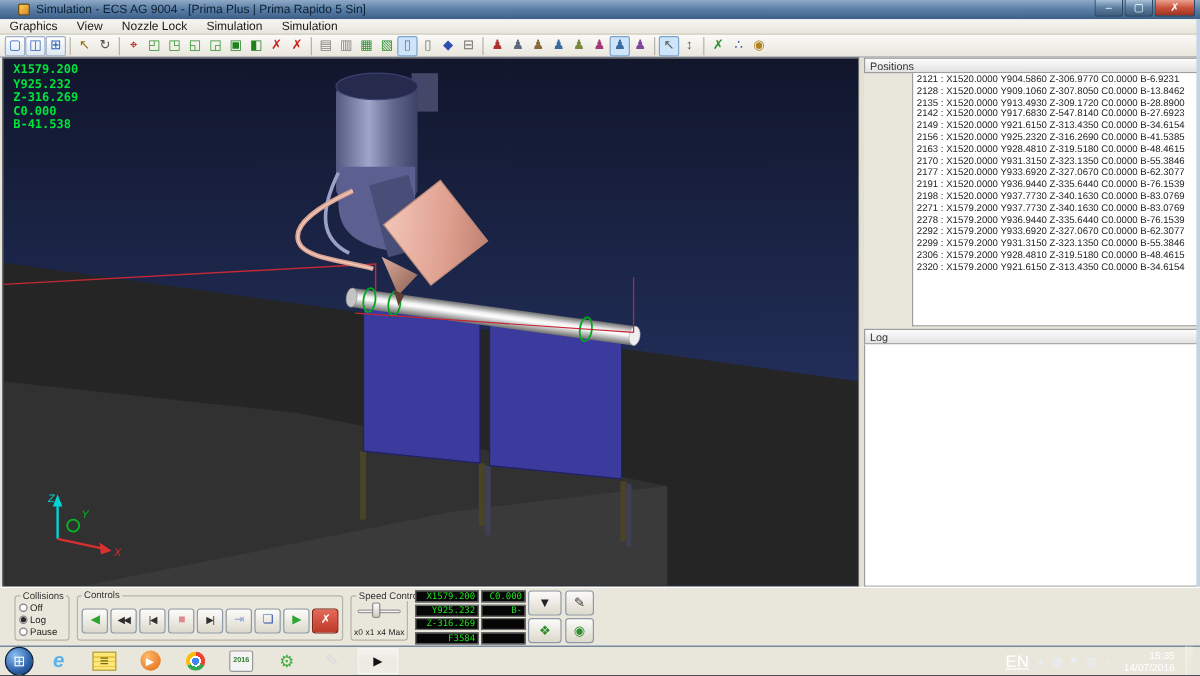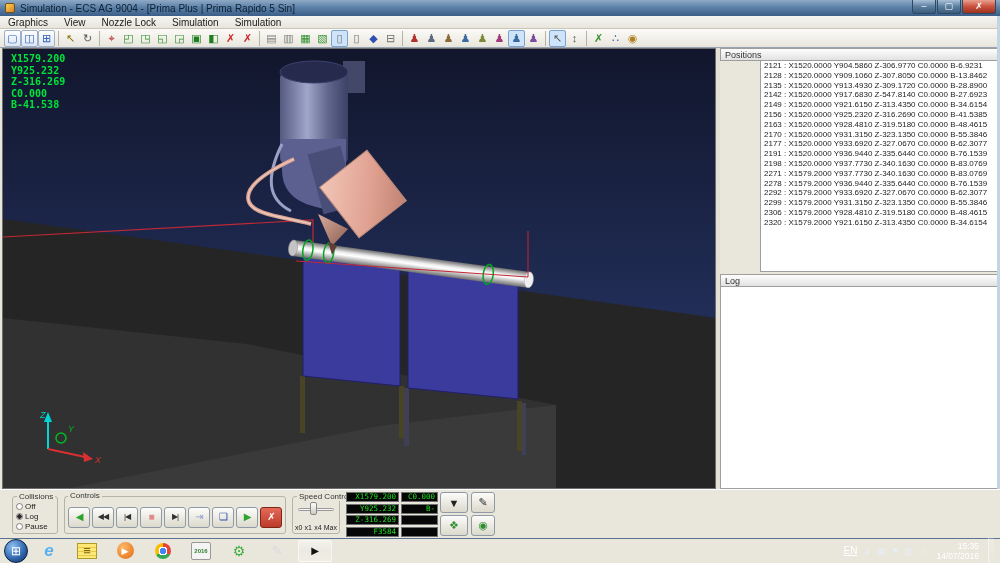--- a/index.html
+++ b/index.html
@@ -2,21 +2,21 @@
 <html><head>
 <meta charset="utf-8">
 <style>
   * { margin:0; padding:0; box-sizing:border-box; }
   body { font-family:"Liberation Sans", sans-serif; background:#000; }
   .screen { position:relative; width:1000px; height:563px; overflow:hidden; background:#e9e7dc; }
 
   
   .titlebar { position:absolute; top:0; left:0; right:0; height:16px;
     background:linear-gradient(#8fa9c6 0%, #5d82a8 45%, #3b5e88 100%);
-    display:flex; align-items:center; padding-left:5px; }
+    display:flex; align-items:center; padding-left:15px; }
   .win-ico { width:10px; height:10px; margin-right:5px; border-radius:2px;
     background:linear-gradient(135deg,#ffd24a,#d9822a); border:1px solid #6e4f18; }
   .title { font-size:10px; color:#0c1f33; white-space:nowrap; }
   .winbtns { position:absolute; right:4px; top:0; display:flex; }
   .wbtn { height:14px; margin-left:1px; display:flex; align-items:center; justify-content:center;
     color:#fff; font-size:9px; line-height:1; border:1px solid #2e4963; border-top:none;
     border-radius:0 0 3px 3px; background:linear-gradient(#a9c0d8,#5c7fa0 50%,#3d5c7c); }
   .wbtn.min,.wbtn.max { width:24px; }
   .wbtn.close { width:34px; background:linear-gradient(#eba090,#c9523c 50%,#9c3220); }
 
@@ -125,21 +125,21 @@
   .tb-app.y2016 { font-size:6px; font-weight:bold; color:#2f7f2f; }
   .tb-app.y2016::before { content:""; position:absolute; width:18px; height:16px; background:#f4f4f4;
     border:1px solid #999; border-radius:2px; z-index:-1; }
   .tb-app.y2016 { z-index:0; }
   .tb-app.mach { color:#3fae3f; font-size:14px; }
   .tb-app.paint { color:#d8d8e2; font-size:13px; }
   .tb-app.sim { color:#111; font-size:10px; }
   .tb-app.active { background:linear-gradient(rgba(255,255,255,.45),rgba(255,255,255,.15) 50%,rgba(255,255,255,.28));
     border:1px solid rgba(255,255,255,.5); }
   .tray { position:absolute; right:6px; top:0; height:25px; display:flex; align-items:center; gap:4px; }
-  .tray-lang { color:#fff; font-size:10px;text-decoration:underline; }
+  .tray-lang { color:#fff; font-size:14px;text-decoration:underline; }
   .tray-ico { color:#e8edf4; font-size:9px; width:11px; text-align:center; }
   .tray-clock { text-align:right; color:#fff; font-size:8.5px; line-height:10px; margin-left:4px; }
   .show-desktop { width:6px; height:25px; border-left:1px solid rgba(255,255,255,.45);
     background:linear-gradient(rgba(255,255,255,.18),rgba(255,255,255,.05)); margin-left:5px; }
 </style>
 </head>
 <body>
 
 <div class="screen">
 

